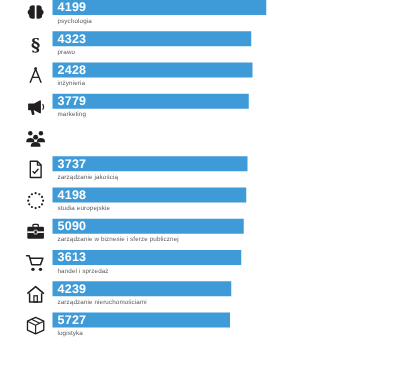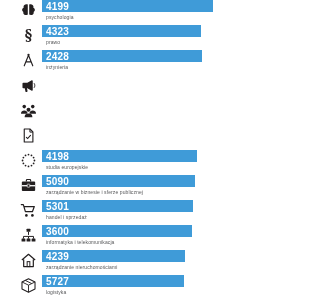--- a/index.html
+++ b/index.html
@@ -127,40 +127,50 @@
         <div class="bar-label">inżynieria</div>
       </div>
     </div>
     <div class="row">
       <div class="icon-cell">
         <svg viewBox="0 0 24 24">
           <path fill="#231f20" d="M3.5 9.2v5.6c0 .6.5 1.1 1.1 1.1h2.1l1 4.4c.1.5.5.8 1 .8h1c.6 0 1.1-.6 1-1.2l-.9-4h.5l6.3 3.4c.6.3 1.4-.1 1.4-.9V5.6c0-.8-.8-1.2-1.4-.9L10.3 8.1H4.6c-.6 0-1.1.5-1.1 1.1z"></path>
           <path fill="none" stroke="#231f20" stroke-width="1.4" stroke-linecap="round" d="M20.2 9.3c1 1.5 1 3.9 0 5.4"></path>
         </svg>
       </div>
+      <div class="bar-wrap">
+        <div class="bar" style="width: 157px; background: rgb(63, 155, 216);"></div>
+        <div class="bar-value">3779</div>
+        <div class="bar-label">marketing</div>
+      </div>
     </div>
     <div class="row">
       <div class="icon-cell">
         <svg viewBox="0 0 24 24">
           <circle cx="6" cy="6.5" r="2.5" fill="#231f20"></circle>
           <circle cx="18" cy="6.5" r="2.5" fill="#231f20"></circle>
           <circle cx="12" cy="11" r="2.8" fill="#231f20"></circle>
           <path fill="#231f20" d="M1.5 15.5c0-2.2 2-3.6 4.5-3.6s4.5 1.4 4.5 3.6v1.2h-9z"></path>
           <path fill="#231f20" d="M13.5 15.5c0-2.2 2-3.6 4.5-3.6s4.5 1.4 4.5 3.6v1.2h-9z"></path>
           <path fill="#231f20" d="M6.6 20.3c0-2.4 2.3-4 5.4-4s5.4 1.6 5.4 4v1.4H6.6z"></path>
         </svg>
       </div>
     </div>
     <div class="row">
       <div class="icon-cell">
         <svg viewBox="0 0 24 24">
           <path fill="none" stroke="#231f20" stroke-width="1.6" stroke-linejoin="round" d="M6 2.8h8l4.2 4.2v14.2H6z"></path>
           <path fill="none" stroke="#231f20" stroke-width="1.4" d="M14 2.8v4.4h4.2"></path>
           <path fill="none" stroke="#231f20" stroke-width="1.5" stroke-linecap="round" d="M9 14.5l1.8 1.8 4-4.5"></path>
         </svg>
+      </div>
+      <div class="bar-wrap">
+        <div class="bar" style="width: 156px; background: rgb(63, 155, 216);"></div>
+        <div class="bar-value">3737</div>
+        <div class="bar-label">zarządzanie jakością</div>
       </div>
     </div>
     <div class="row">
       <div class="icon-cell">
         <svg viewBox="0 0 24 24">
           <g fill="#231f20">
             <circle cx="12" cy="3.6" r="1.25"></circle>
             <circle cx="16.2" cy="4.8" r="1.25"></circle>
             <circle cx="19.2" cy="7.8" r="1.25"></circle>
             <circle cx="20.4" cy="12" r="1.25"></circle>
@@ -199,38 +209,22 @@
     <div class="row">
       <div class="icon-cell">
         <svg viewBox="0 0 24 24">
           <path fill="none" stroke="#231f20" stroke-width="1.7" stroke-linejoin="round" stroke-linecap="round" d="M1.8 3.6h2.9l2.9 10.1h9.9l2.7-7.3H6.3"></path>
           <circle cx="9" cy="19" r="1.9" fill="#231f20"></circle>
           <circle cx="17.5" cy="19" r="1.9" fill="#231f20"></circle>
         </svg>
       </div>
       <div class="bar-wrap">
         <div class="bar" style="width: 151px; background: rgb(63, 155, 216);"></div>
-        <div class="bar-value">5301</div>
+        <div class="bar-value">3613</div>
         <div class="bar-label">handel i sprzedaż</div>
-      </div>
-    </div>
-    <div class="row">
-      <div class="icon-cell">
-        <svg viewBox="0 0 24 24">
-          <rect x="9.3" y="2.6" width="5.4" height="4.2" rx="0.6" fill="#231f20"></rect>
-          <rect x="2.2" y="16.4" width="5.4" height="4.2" rx="0.6" fill="#231f20"></rect>
-          <rect x="9.3" y="16.4" width="5.4" height="4.2" rx="0.6" fill="#231f20"></rect>
-          <rect x="16.4" y="16.4" width="5.4" height="4.2" rx="0.6" fill="#231f20"></rect>
-          <path fill="none" stroke="#231f20" stroke-width="1.4" d="M12 6.8v4.4M4.9 16.4v-3.1h14.2v3.1M12 13.3v3.1"></path>
-        </svg>
-      </div>
-      <div class="bar-wrap">
-        <div class="bar" style="width: 150px; background: rgb(63, 155, 216);"></div>
-        <div class="bar-value">3600</div>
-        <div class="bar-label">informatyka i telekomunikacja</div>
       </div>
     </div>
     <div class="row">
       <div class="icon-cell">
         <svg viewBox="0 0 24 24">
           <path fill="none" stroke="#231f20" stroke-width="1.7" stroke-linejoin="round" d="M2.6 11.2 12 3.2l9.4 8M5.2 10.6v10h13.6v-10"></path>
           <rect x="10.1" y="13.6" width="3.8" height="7" fill="none" stroke="#231f20" stroke-width="1.4"></rect>
         </svg>
       </div>
       <div class="bar-wrap">

